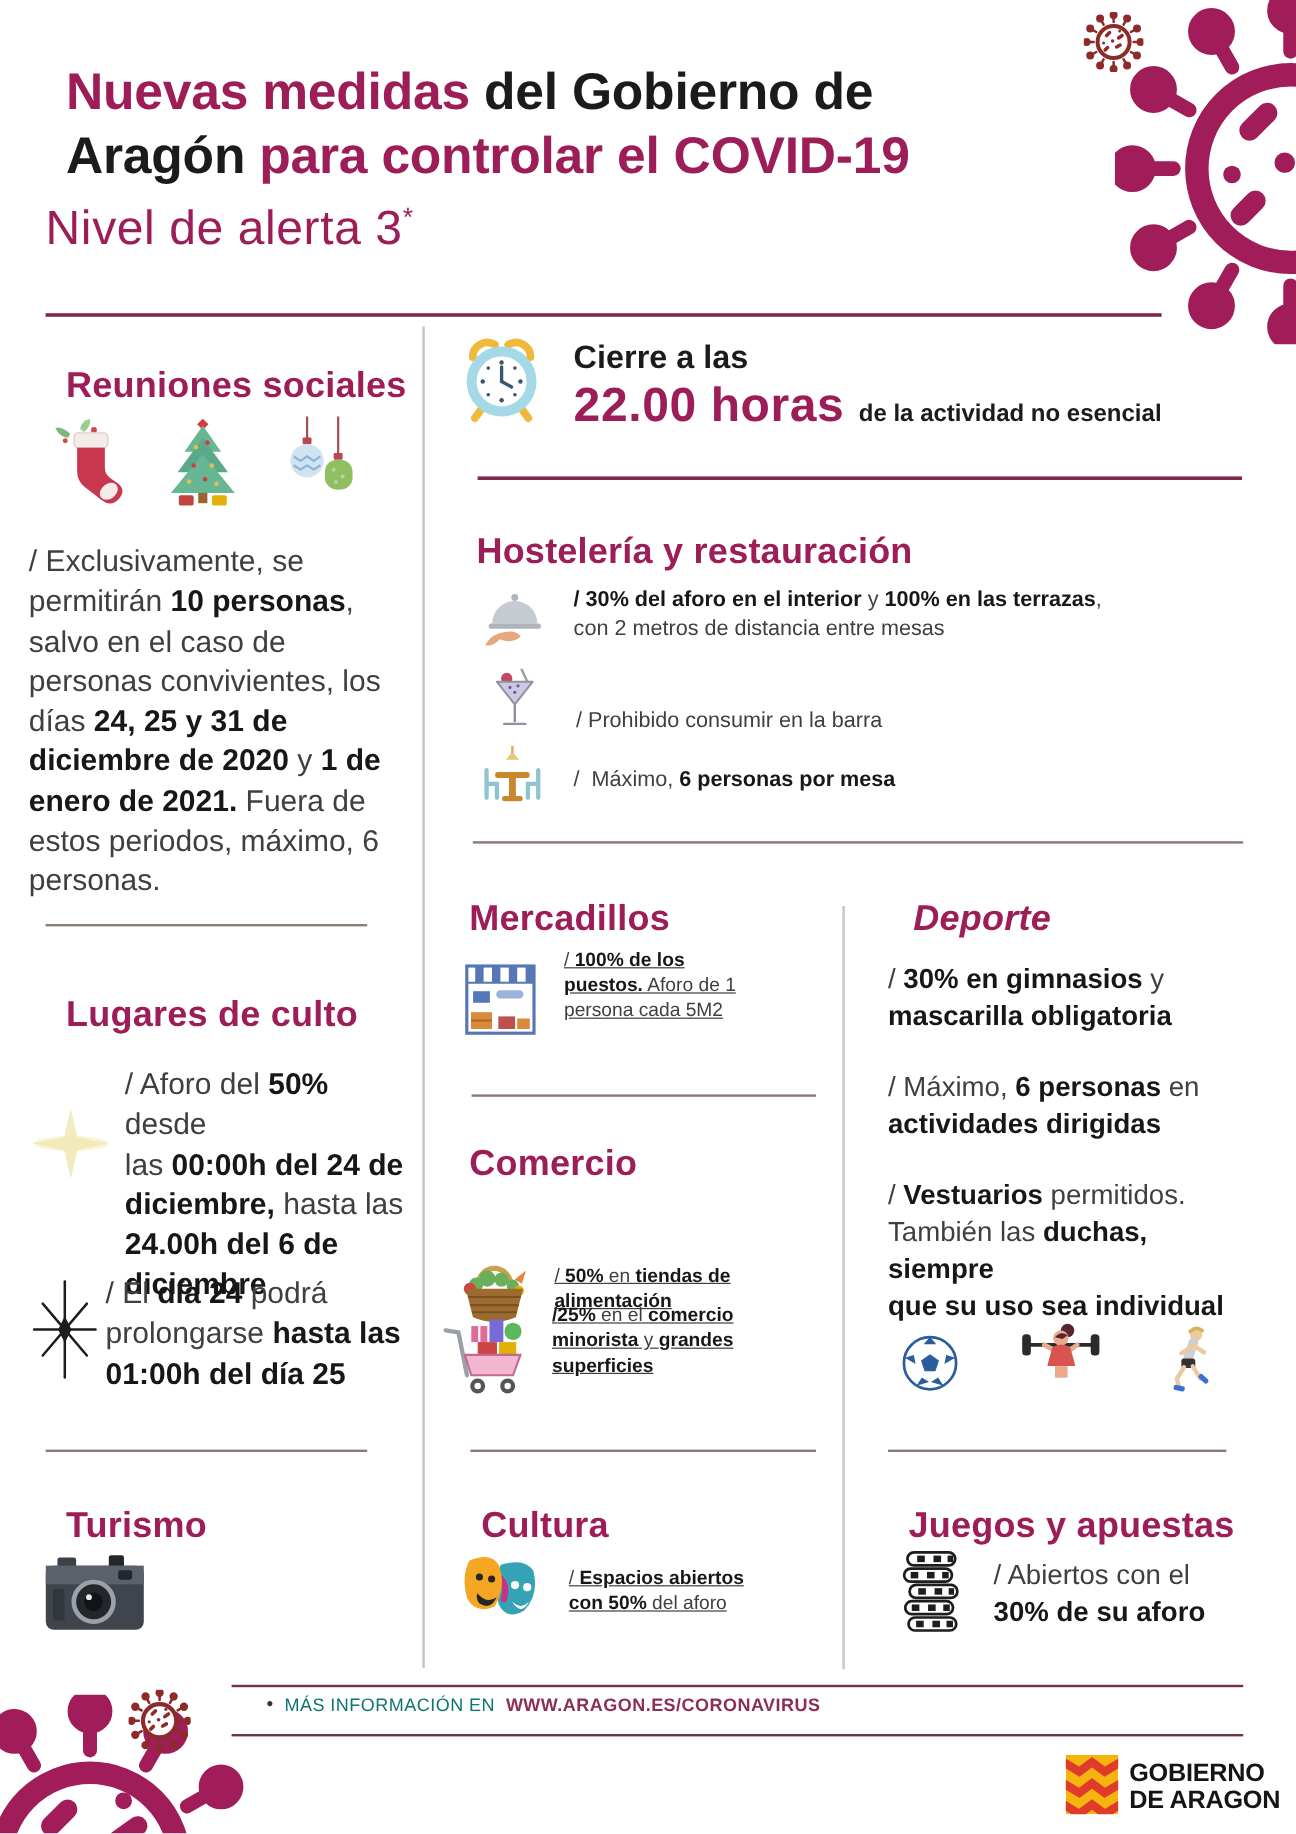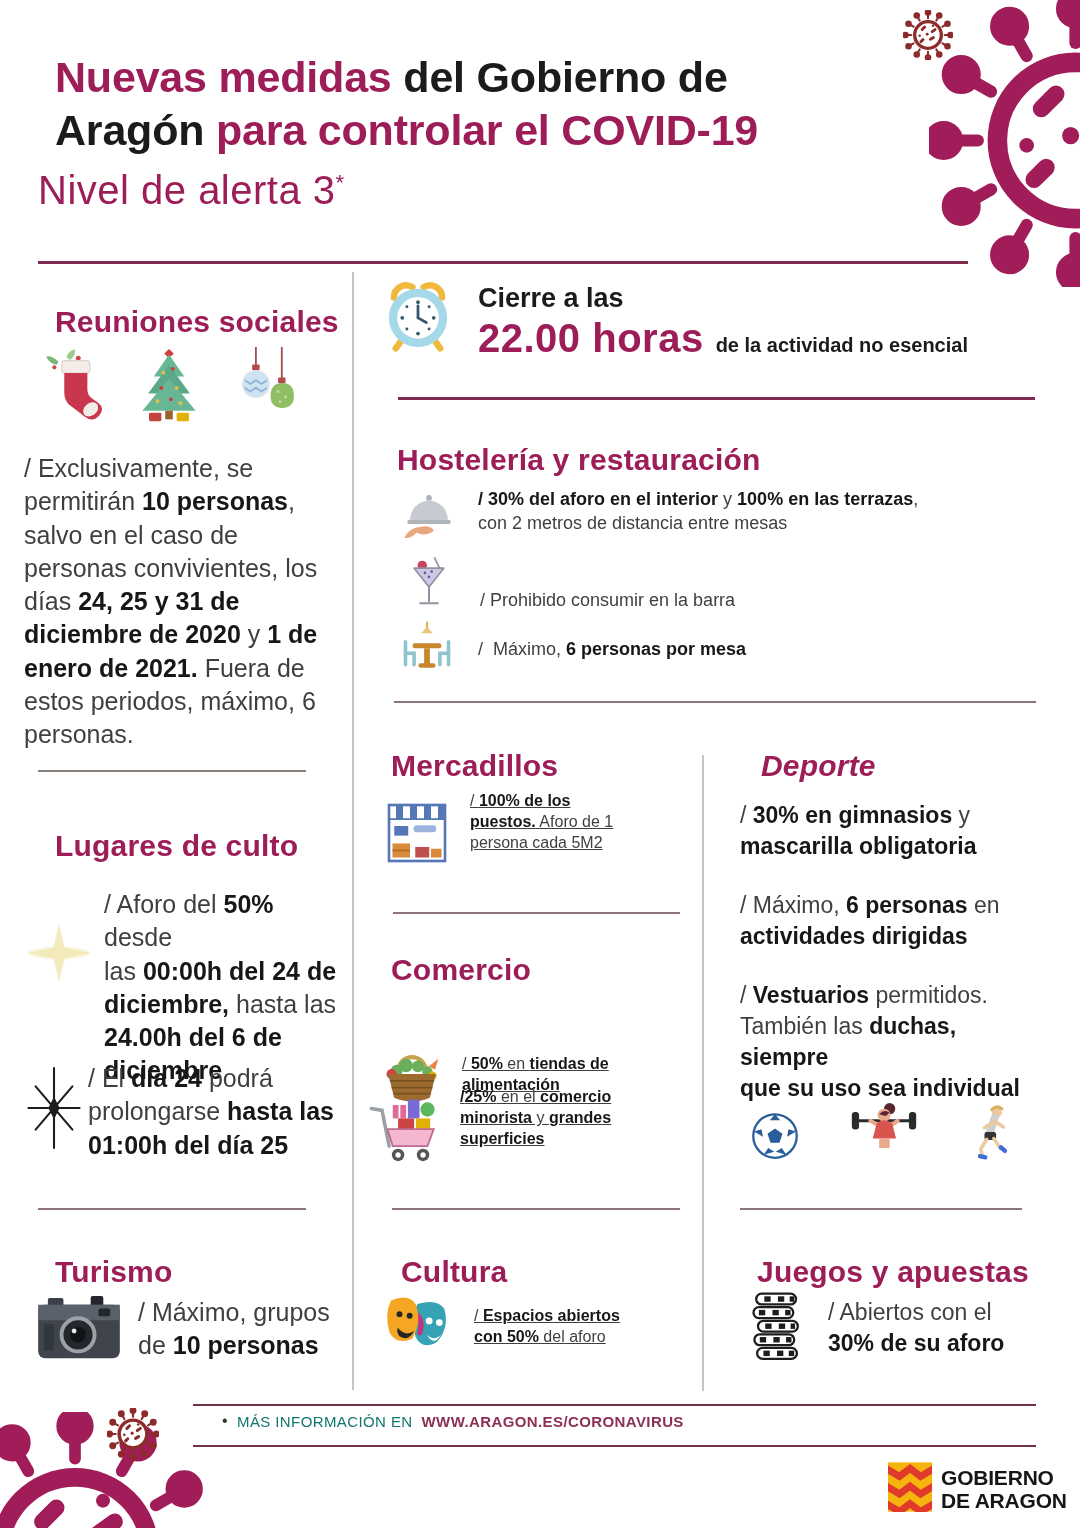--- a/index.html
+++ b/index.html
@@ -446,22 +446,20 @@
 01:00h del día 25</span></p>
   </div>
 
   <div class="abs hr-left2"></div>
 
   <h2 class="abs sec-title" style="left:38px;top:1238px;">Turismo</h2>
   <div class="abs item" style="left:34px;top:1294px;gap:14px;align-items:center;">
     <svg class="icon" style="width:90px;height:70px;">
         <use href="#sym-camera"></use>
       </svg>
-    <p class="body-txt rt" style="width:205px;margin:0;"><span>/ Máximo, grupos
-de </span><span class="b">10 personas</span></p>
   </div>
 
   <svg class="abs" style="left:381px;top:276px;width:74px;height:80px;">
       <use href="#sym-clock"></use>
     </svg>
   <div class="abs" style="left:478px;top:283px;">
     <div class="closure-line1">Cierre a las</div>
     <div class="closure-line2">
       <span class="closure-time">22.00 horas</span>
       <span class="closure-suffix">de la actividad no esencial</span>

